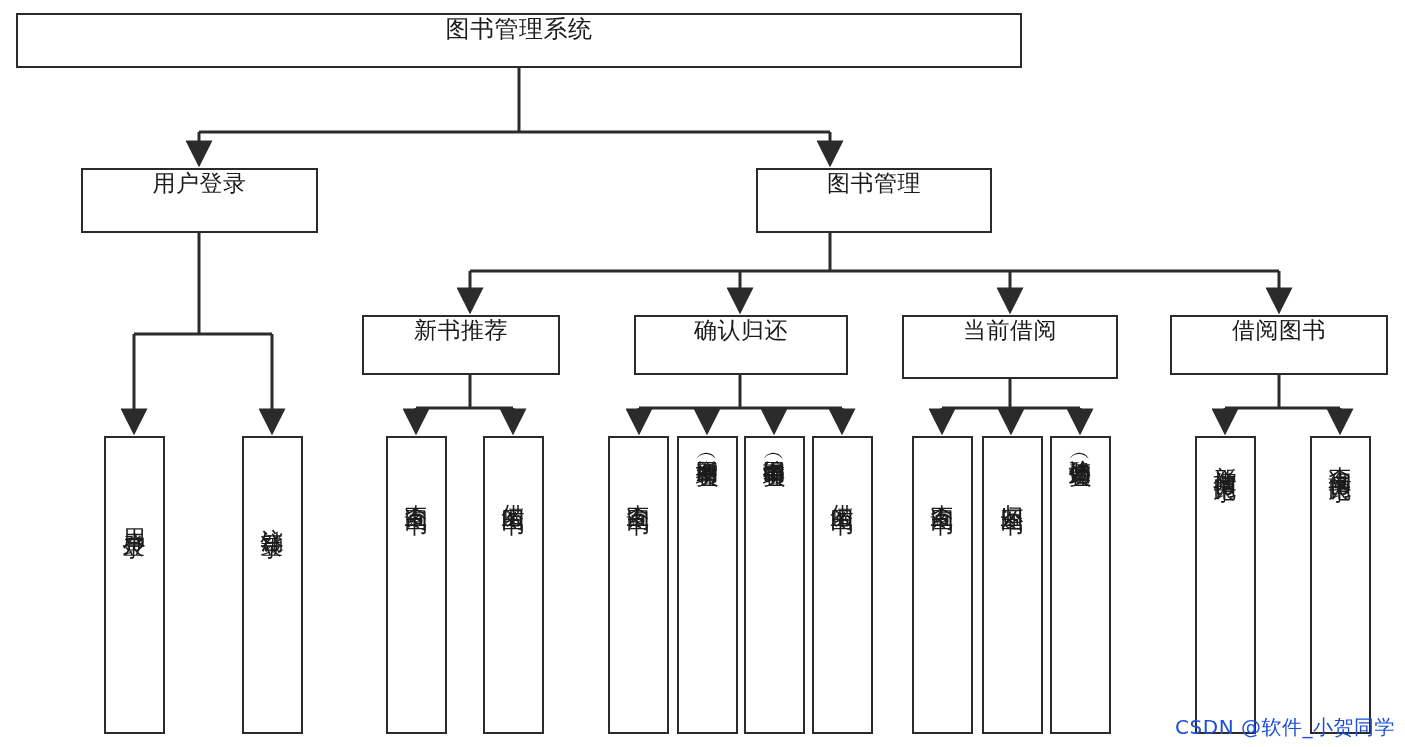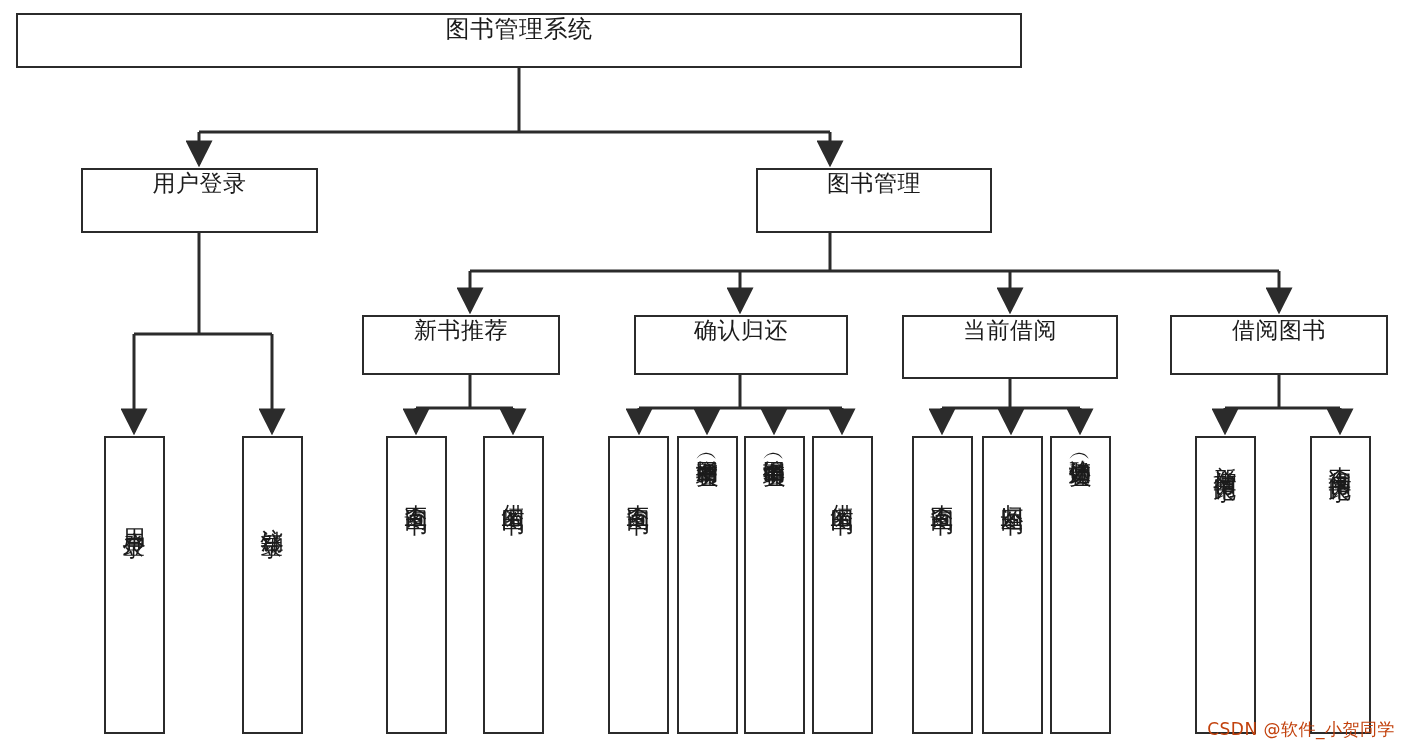--- a/index.html
+++ b/index.html
@@ -72,22 +72,22 @@
   .node.vert.mid-text {
     padding-top: 48px;
   }
   .node.vert.low-text {
     padding-top: 72px;
   }
   #watermark {
     position: absolute;
     right: 10px;
     bottom: 6px;
-    font-size: 17px;
-    color: #c2410c;
+    font-size: 20px;
+    color: #1d4ed8;
     white-space: nowrap;
     letter-spacing: 0.5px;
   }
 </style>
 </head>
 <body>
 
 <div id="diagram-root">
 
   <svg id="edge-layer" viewBox="0 0 1405 747" width="1405" height="747" xmlns="http://www.w3.org/2000/svg">

